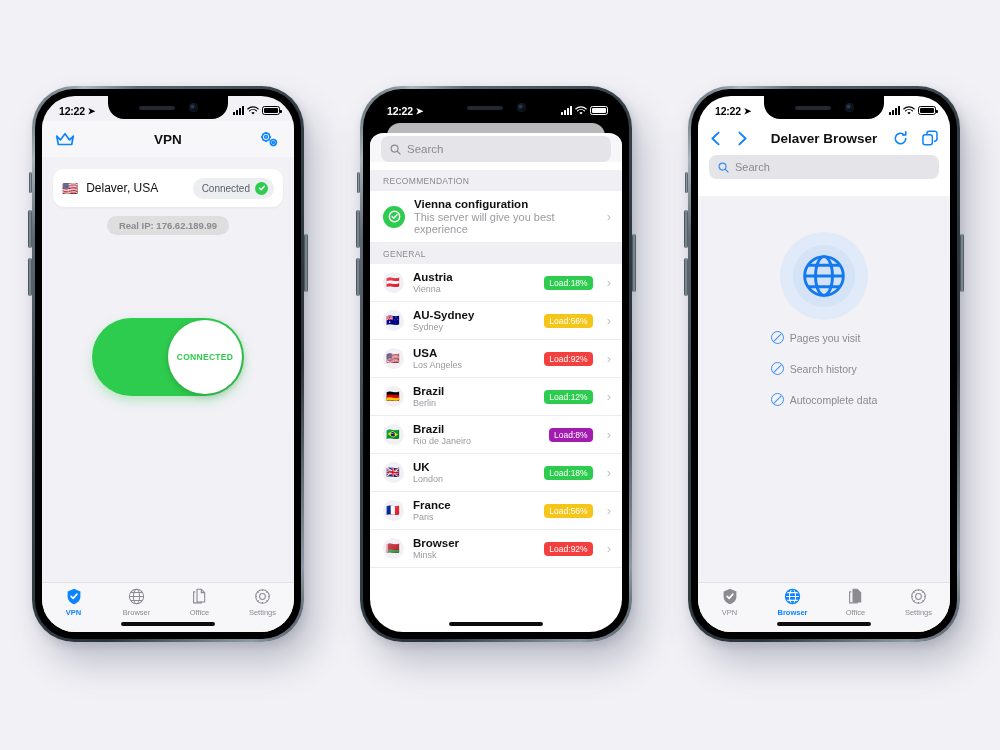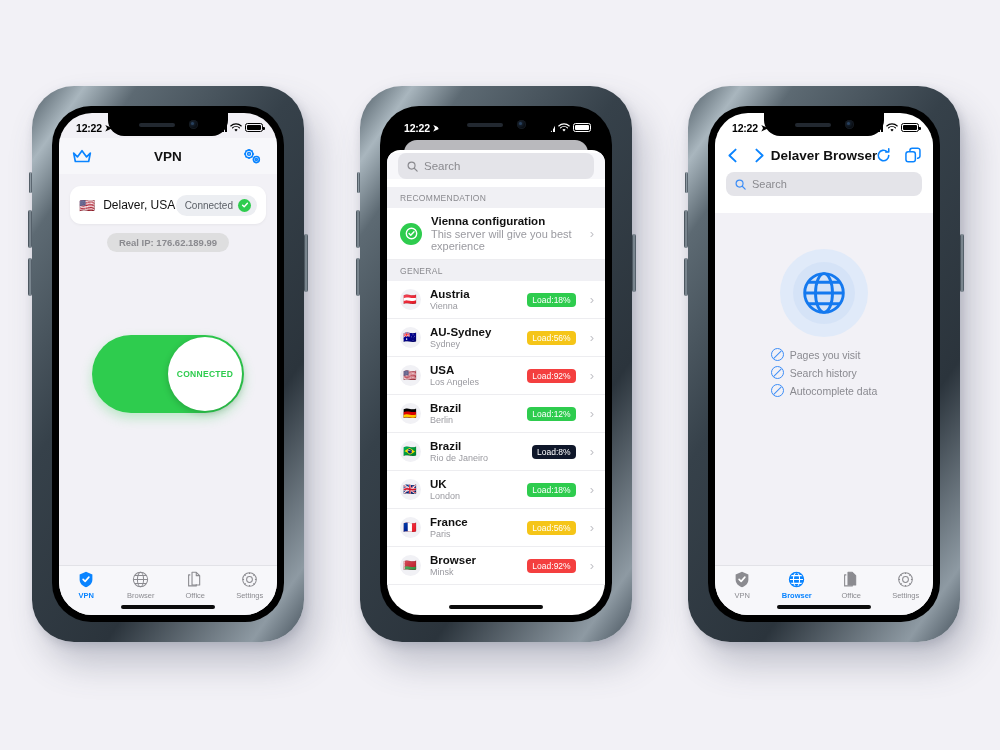--- a/index.html
+++ b/index.html
@@ -10,21 +10,21 @@
     overflow: hidden;
   }
   .stage { position: relative; width: 1000px; height: 750px; }
 
   
   .phone {
     position: absolute;
     width: 272px; height: 556px;
     border-radius: 42px;
     background: linear-gradient(125deg,#4d5a63 0%,#a9b6be 8%,#5d6a73 16%,#36414a 40%,#2b343c 70%,#8e9aa3 92%,#44505a 100%);
-    padding: 20px;
+    padding: 3px;
     box-shadow: 12px 22px 34px rgba(80,85,110,0.30), 2px 4px 10px rgba(60,65,90,0.18);
   }
   .phone-inner {
     position: relative;
     width: 100%; height: 100%;
     border-radius: 39px;
     background: #000;
     padding: 7px;
   }
   .screen {
@@ -164,21 +164,21 @@
   .br-search span { font-size: 11px; color: #8a8a8f; }
   .br-body { position: absolute; top: 100px; left: 0; right: 0; bottom: 50px;
              background: #f2f1f6; display: flex; flex-direction: column;
              align-items: center; padding-top: 36px; }
   .globe-halo { width: 88px; height: 88px; border-radius: 50%; background: #e0eaf9;
                 display: flex; align-items: center; justify-content: center; }
   .globe-halo2 { width: 62px; height: 62px; border-radius: 50%; background: #d5e3f7;
                  display: flex; align-items: center; justify-content: center; }
   .br-title { margin-top: 18px; text-align: center; font-size: 13px; font-weight: bold;
               color: #0a6ef0; line-height: 1.35; }
-  .br-list { margin-top: 11px; display: flex; flex-direction: column; gap: 5px; }
+  .br-list { margin-top: 11px; display: flex; flex-direction: column; gap: 18px; }
   .br-item { display: flex; align-items: center; gap: 6px; font-size: 10.5px; color: #8a8a90; }
   .no-ico { width: 13px; height: 13px; border-radius: 50%; border: 1.4px solid #3d8ef7;
             position: relative; flex-shrink: 0; }
   .no-ico::after { content:''; position:absolute; left: 0.3px; top: 4.6px; width: 11.4px;
                    height: 1.4px; background: #3d8ef7; transform: rotate(-45deg); }
 </style>
 </head>
 <body>
 
 <div class="stage">
@@ -405,21 +405,21 @@
             </div>
             <span class="load" style="background:#2ecc4e">Load:12%</span>
             <span class="chev">›</span>
           </div>
           <div class="row">
             <span class="flag">🇧🇷</span>
             <div class="rowtxt">
               <b>Brazil</b>
               <i>Rio de Janeiro</i>
             </div>
-            <span class="load" style="background:#0f172a">Load:8%</span>
+            <span class="load" style="background:#a21caf">Load:8%</span>
             <span class="chev">›</span>
           </div>
 
           <div class="row">
             <span class="flag">🇬🇧</span>
             <div class="rowtxt">
               <b>UK</b>
               <i>London</i>
             </div>
             <span class="load" style="background:#2ecc4e">Load:18%</span>

